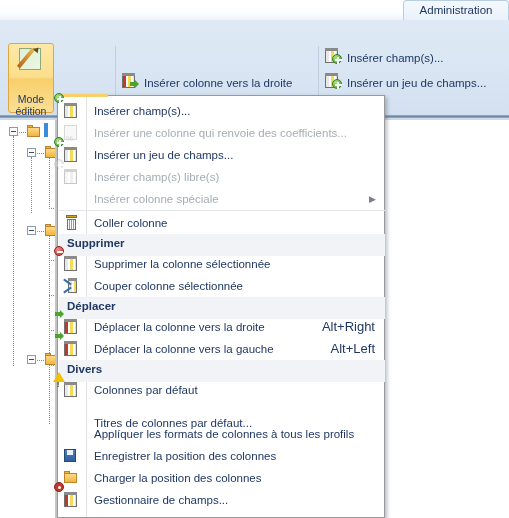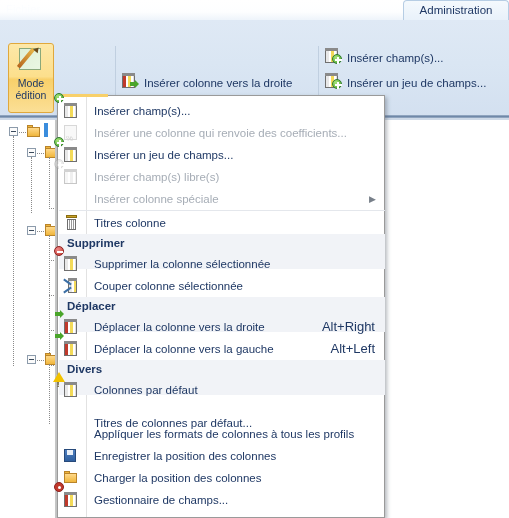--- a/index.html
+++ b/index.html
@@ -81,21 +81,21 @@
   .mi{
     position:absolute;left:1px;width:326px;height:22px;line-height:22px;
     box-sizing:border-box;white-space:nowrap;cursor:default;
   }
   .mi .mtext{position:absolute;left:35px;top:0;font-size:11.5px;color:#1f3864;}
   .mi.disabled .mtext{color:#a6adb6;}
   .mi .mkey{position:absolute;right:10px;top:0;font-size:13px;color:#1f3864;}
   .mi .micon{position:absolute;left:5px;top:3px;width:17px;height:16px;}
   .mi .marrow{position:absolute;right:9px;top:0;font-size:9px;color:#777f89;}
   .mhead{
-    position:absolute;left:1px;width:326px;height:35px;line-height:19px;
+    position:absolute;left:1px;width:326px;height:22px;line-height:19px;
     background:#f1f3f7;box-sizing:border-box;
   }
   .mhead span{position:absolute;left:8px;font-size:11.5px;font-weight:bold;color:#1f3864;}
   .mhead-line{position:absolute;left:1px;width:326px;height:1px;background:#e4e7ec;}
   
   .gridicon{position:relative;width:17px;height:16px;}
   .gridicon .body{
     position:absolute;left:0;top:0;width:13px;height:15px;
     background:linear-gradient(to right,#e8e8e8 0 3px,#ffffff 3px 5px,#f3da59 5px 8px,#ffffff 8px 10px,#dfdfdf 10px 13px);
     border:1px solid #6f6f6f;box-sizing:border-box;
@@ -165,21 +165,21 @@
 </div>
 
 <div id="ribbon">
 
   <div class="big-btn" id="btn-mode">
     <div id="icon-mode">
       <div class="pg"></div>
         <div class="pen"></div>
         <div class="nib"></div>
     </div>
-    <span class="lbl" style="margin-top:34px;">Mode</span>
+    <span class="lbl" style="margin-top:50px;">Mode</span>
     <span class="lbl">édition</span>
   </div>
 
 
   <div class="sep-v" style="left:115px;"></div>
 
 
   <div class="ribbon-item" style="left:122px;top:53px;">
     <span class="ic">
       <span class="gridicon" style="display:inline-block;"><span class="body"></span><span class="cap"></span><span class="redbar"></span><span class="badge arrow"></span></span>
@@ -283,21 +283,21 @@
     <span class="mtext">Insérer colonne spéciale</span>
     <span class="marrow">▶</span>
   </div>
 
   <div class="mhead-line" style="top:114px;"></div>
 
   <div class="mi" style="top:116px;">
     <span class="micon">
       <span class="trash"><span class="lid"></span><span class="can"></span></span>
     </span>
-    <span class="mtext">Titres colonne</span>
+    <span class="mtext">Coller colonne</span>
   </div>
 
   <div class="mhead" style="top:138px;">
     <span>Supprimer</span>
   </div>
 
   <div class="mi" style="top:179px;">
     <span class="micon">
       <span class="gridicon"><span class="body" style="left:4px;width:9px;"></span><span class="cap" style="left:4px;width:9px;"></span></span>
       <span class="scissors" style="position:absolute;left:-1px;top:2px;">

